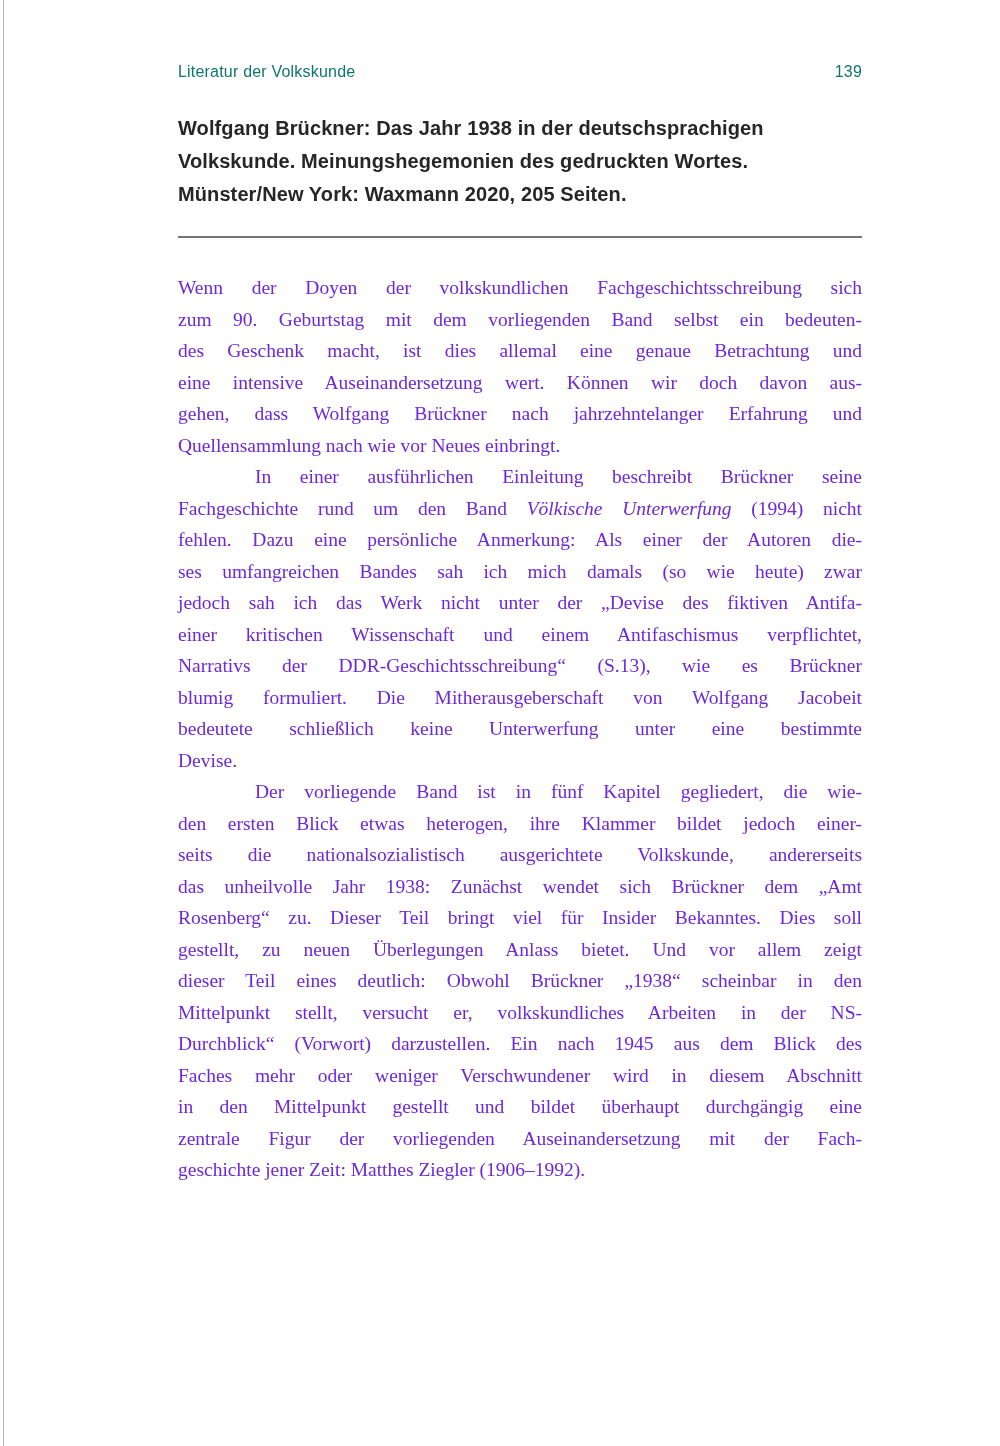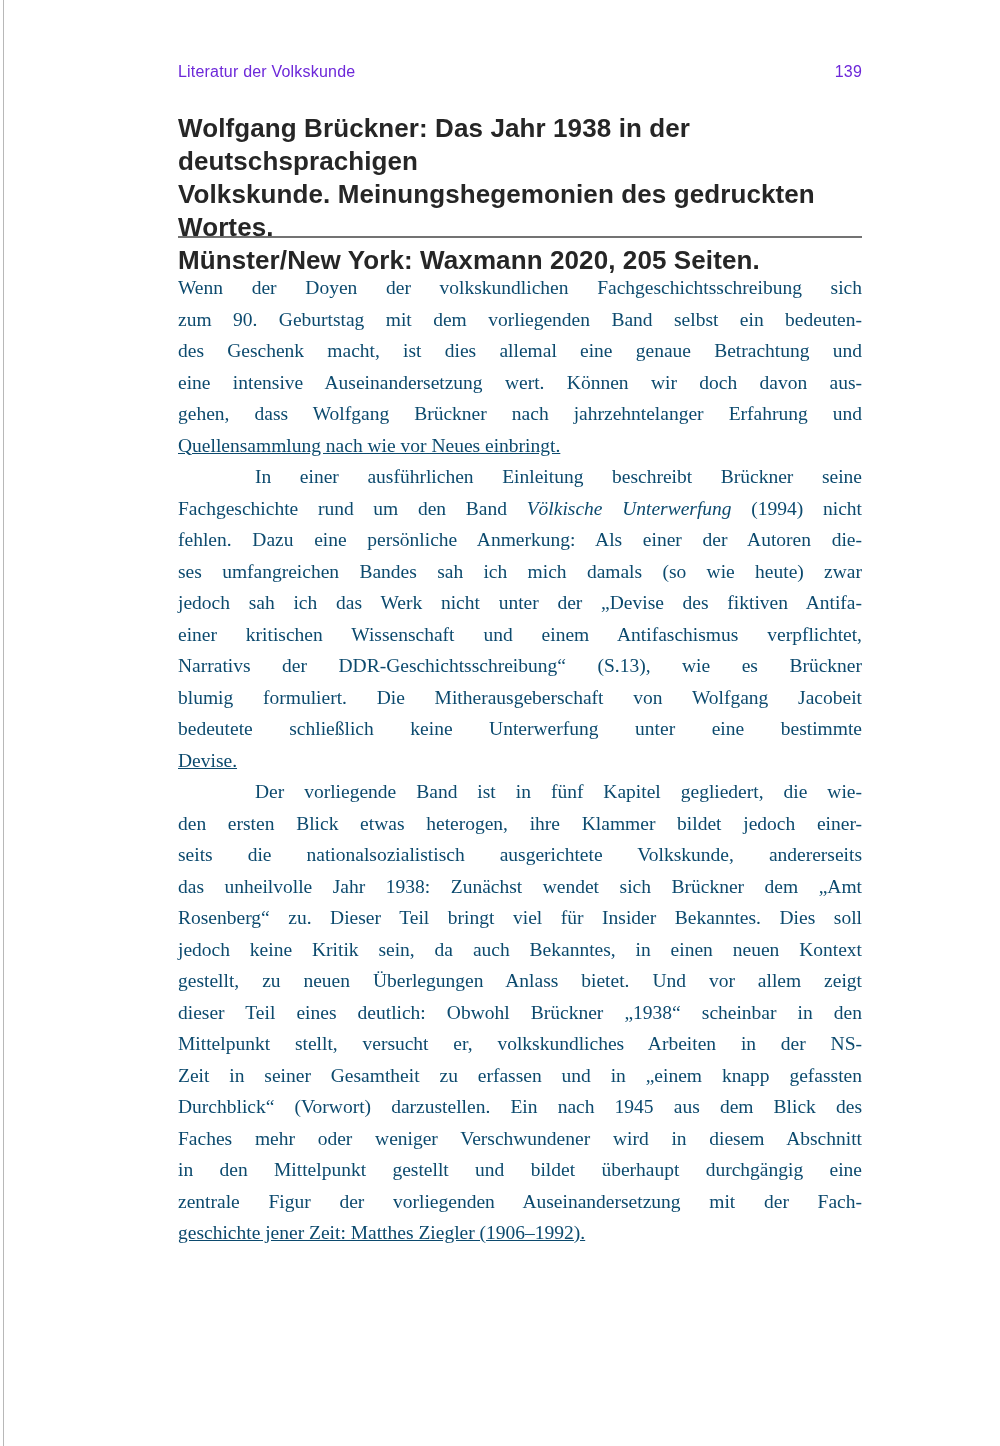--- a/index.html
+++ b/index.html
@@ -19,54 +19,53 @@
   }
   .running-head {
     position: absolute;
     left: 178px; width: 684px; top: 61px;
     display: flex;
     justify-content: space-between;
     align-items: baseline;
     font-family: "Liberation Sans", sans-serif;
     font-size: 16px;
     line-height: 22px;
-    color: #6d28d9;
+    color: #0f766e;
     letter-spacing: 0.2px;
   }
   .book-heading {
     position: absolute;
     left: 178px; width: 684px; top: 112px;
     font-family: "Liberation Sans", sans-serif;
     font-weight: bold;
-    font-size: 26px;
+    font-size: 20px;
     line-height: 33px;
     color: #262626;
     letter-spacing: 0.1px;
   }
   .divider {
     position: absolute;
     left: 178px; width: 684px; top: 236px;
     height: 2px;
     background: #737373;
   }
   .body-text {
     position: absolute;
     left: 178px; width: 684px; top: 272px;
     font-family: "Liberation Serif", serif;
     font-size: 19.5px;
     line-height: 31.5px;
-    color: #0c4a6e;
+    color: #6d28d9;
   }
   .line {
     text-align: justify;
     text-align-last: justify;
   }
   .line.last {
     text-align-last: left;
-    text-decoration: underline;
   }
   .line.indent {
     padding-left: 77px;
   }
   .it { font-style: italic; }
 </style>
 </head>
 <body>
 
 <div class="page">
@@ -107,25 +106,23 @@
       <div class="line">bedeutete schließlich keine Unterwerfung unter eine bestimmte</div>
       <div class="line last">Devise.</div>
     </div>
 
     <div>
       <div class="line indent">Der vorliegende Band ist in fünf Kapitel gegliedert, die wie-</div>
       <div class="line">den ersten Blick etwas heterogen, ihre Klammer bildet jedoch einer-</div>
       <div class="line">seits die nationalsozialistisch ausgerichtete Volkskunde, andererseits</div>
       <div class="line">das unheilvolle Jahr 1938: Zunächst wendet sich Brückner dem „Amt</div>
       <div class="line">Rosenberg“ zu. Dieser Teil bringt viel für Insider Bekanntes. Dies soll</div>
-      <div class="line">jedoch keine Kritik sein, da auch Bekanntes, in einen neuen Kontext</div>
       <div class="line">gestellt, zu neuen Überlegungen Anlass bietet. Und vor allem zeigt</div>
       <div class="line">dieser Teil eines deutlich: Obwohl Brückner „1938“ scheinbar in den</div>
       <div class="line">Mittelpunkt stellt, versucht er, volkskundliches Arbeiten in der NS-</div>
-      <div class="line">Zeit in seiner Gesamtheit zu erfassen und in „einem knapp gefassten</div>
       <div class="line">Durchblick“ (Vorwort) darzustellen. Ein nach 1945 aus dem Blick des</div>
       <div class="line">Faches mehr oder weniger Verschwundener wird in diesem Abschnitt</div>
       <div class="line">in den Mittelpunkt gestellt und bildet überhaupt durchgängig eine</div>
       <div class="line">zentrale Figur der vorliegenden Auseinandersetzung mit der Fach-</div>
       <div class="line last">geschichte jener Zeit: Matthes Ziegler (1906–1992).</div>
     </div>
   </div>
 </div>
 
 </body></html>

